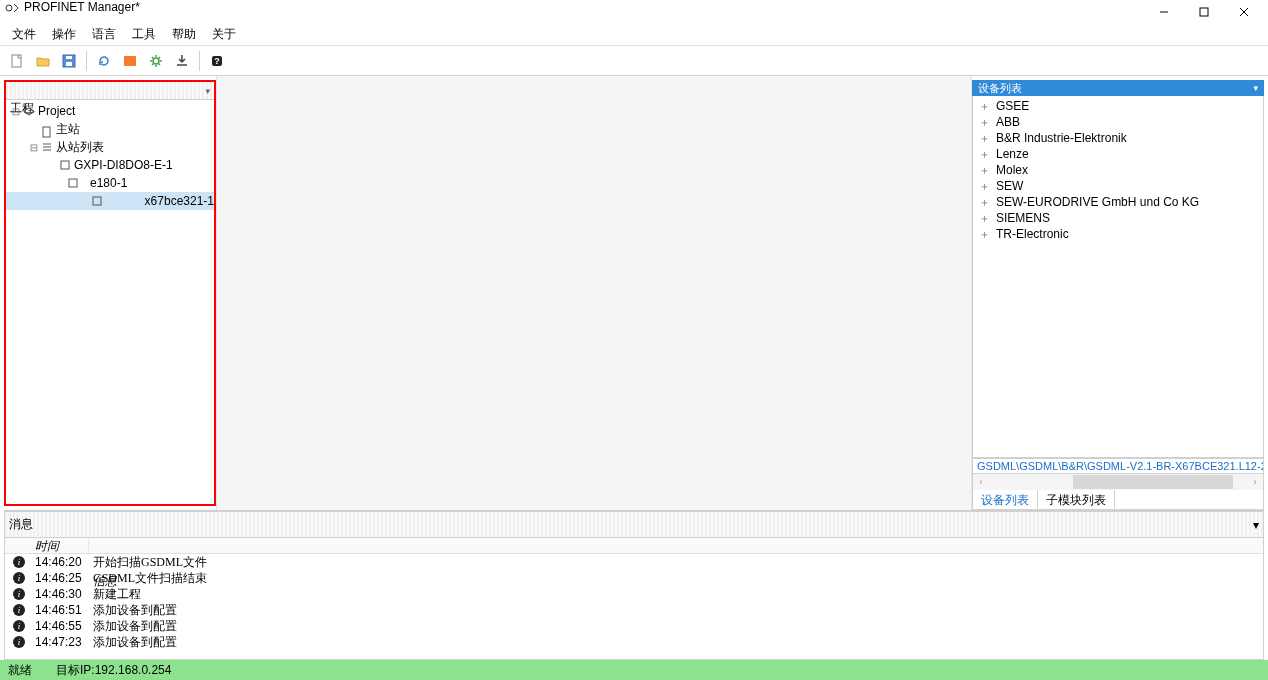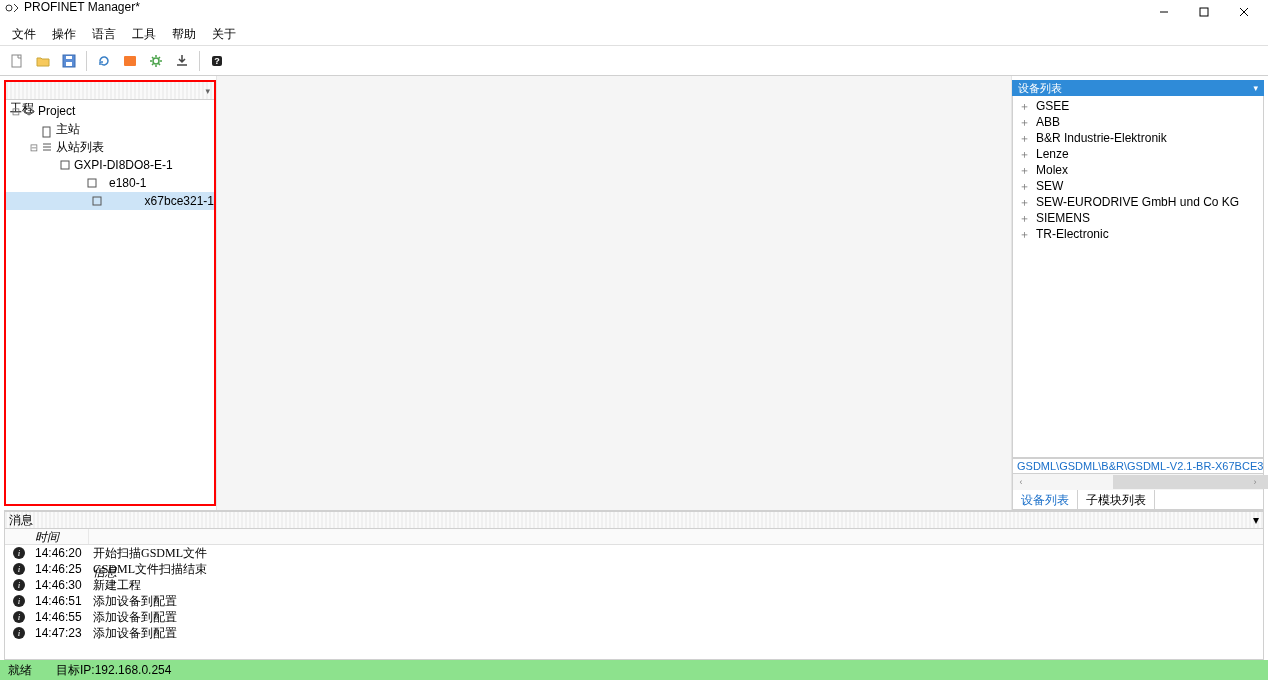--- a/index.html
+++ b/index.html
@@ -92,21 +92,21 @@
 .tree-row.selected { background: #cde4f7; }
 .tree-toggle { width:12px; text-align:center; color:#777; font-size:10px; }
 .tree-icon { width:14px; display:flex; align-items:center; justify-content:center; margin-right:2px; }
 .tree-label { }
 
 
 .center-panel { flex:1; background:#f5f5f5; border-left:1px solid #e4e4e4; border-right:1px solid #e4e4e4; }
 
 
 .right-panel {
-  width: 252px;
+  width: 292px;
   display:flex; flex-direction:column;
   margin: 4px 4px 0 0;
 }
 .dev-header {
   height: 16px;
   background: #2f8bd8;
   color: #fff;
   display:flex; align-items:center;
   padding: 0 6px;
 }
@@ -134,21 +134,21 @@
 }
 .scroll-thumb { position:absolute; top:1px; bottom:1px; left:100px; width:160px; background:#d8d8d8; }
 .scroll-arrow { position:absolute; top:0; width:16px; height:16px; display:flex;align-items:center;justify-content:center; color:#888; font-size:9px; }
 .tab-strip { height:20px; display:flex; border:1px solid #d0d0d0; border-top:none; }
 .tab { padding:2px 8px; border-right:1px solid #d0d0d0; }
 .tab.active { color:#1a6fc9; }
 
 
 .msg-panel { height: 150px; border-top:1px solid #d0d0d0; margin: 0 4px; display:flex; flex-direction:column; }
 .msg-header {
-  height: 18px;
+  height: 27px;
   background: repeating-linear-gradient(90deg, #f0f0f0 0, #f0f0f0 2px, #fafafa 2px, #fafafa 4px);
   border:1px solid #d0d0d0;
   display:flex; align-items:center; padding:0 4px;
 }
 .msg-header .hdr-text { flex:1; }
 .msg-table { flex:1; overflow:auto; border:1px solid #d0d0d0; border-top:none; }
 .msg-cols { display:flex; height:16px; background:#fafafa; border-bottom:1px solid #e0e0e0;font-style:italic; }
 .msg-col-icon { width:28px; }
 .msg-col-time { width:56px; padding-left:2px; border-right:1px solid #e8e8e8; }
 .msg-col-info { flex:1; padding-left:4px;margin-top:35px; }
@@ -299,21 +299,21 @@
         </div>
         <div class="tree-row" style="padding-left: 40px;">
           <span class="tree-toggle"></span>
           <span class="tree-icon">
             <svg width="12" height="12" viewBox="0 0 12 12">
               <rect x="2" y="2" width="8" height="8" fill="none" stroke="#555"></rect>
             </svg>
           </span>
           <span class="tree-label">GXPI-DI8DO8-E-1</span>
         </div>
-        <div class="tree-row" style="padding-left: 59px; gap: 8px;">
+        <div class="tree-row" style="padding-left: 40px; gap: 8px;">
           <span class="tree-toggle"></span>
           <span class="tree-icon">
             <svg width="12" height="12" viewBox="0 0 12 12">
               <rect x="2" y="2" width="8" height="8" fill="none" stroke="#555"></rect>
             </svg>
           </span>
           <span class="tree-label">e180-1</span>
         </div>
         <div class="tree-row selected" style="padding-left: 40px; gap: 40px;">
           <span class="tree-toggle"></span>

